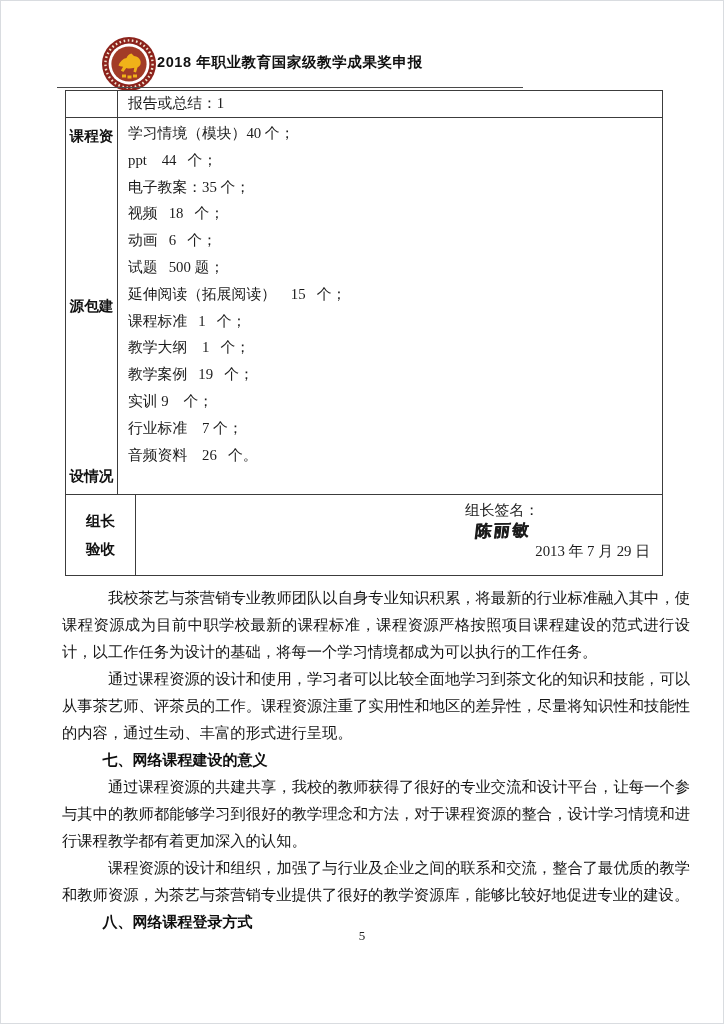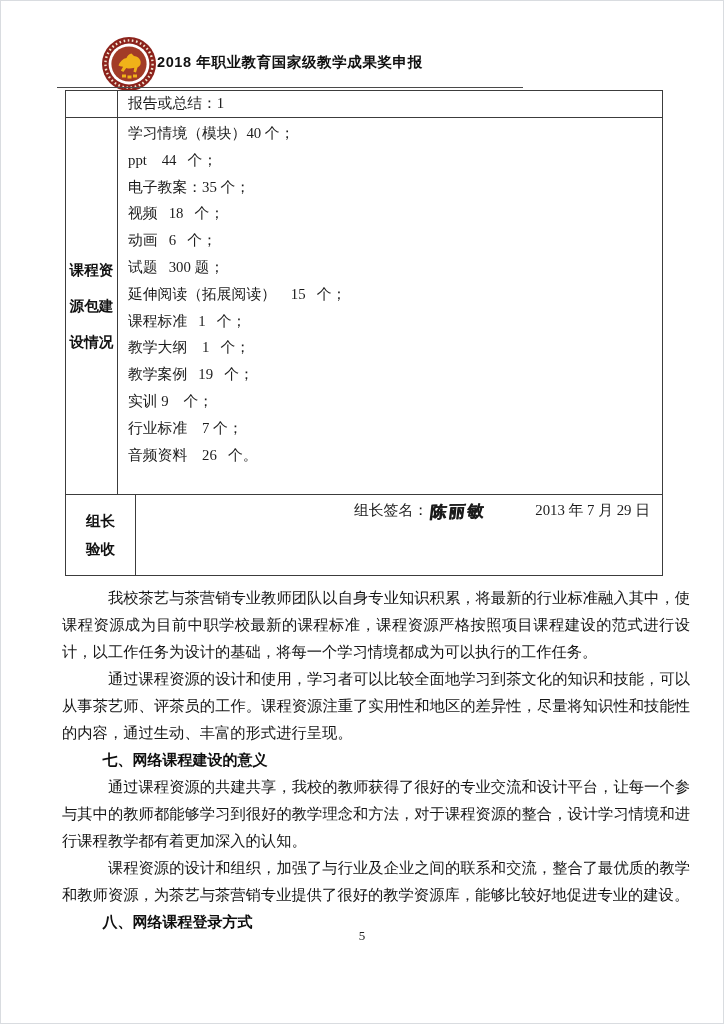--- a/index.html
+++ b/index.html
@@ -32,37 +32,37 @@
     font-size:14.8px;
   }
   .trow { display:flex; box-sizing:border-box; }
   .trow + .trow { border-top:1px solid #3c3c3c; }
   .tlabel {
     flex:0 0 auto; border-right:1px solid #3c3c3c; box-sizing:border-box;
     display:flex; flex-direction:column; align-items:center; justify-content:center;
     font-family:"Liberation Sans","DejaVu Sans",sans-serif;
     font-weight:bold; font-size:14.6px; color:#111;
   }
-  .tlabel-narrow { width:52px; }
+  .tlabel-narrow { width:52px;justify-content:space-between; }
   .tlabel-wide  { width:70px; }
   .tcontent { flex:1 1 auto; box-sizing:border-box; padding:0 10px; }
 
   .row-report { height:26px; }
   .row-report .tcontent { line-height:25px; white-space:pre-wrap; }
 
   .row-resources { height:377px; }
   .row-resources .tlabel span { line-height:36px; }
   .row-resources .tcontent { padding-top:2px; }
   .res-item { line-height:26.8px; white-space:pre-wrap; }
 
   .row-acceptance { height:81px; }
   .row-acceptance .tlabel span { line-height:28px; }
   .row-acceptance .tcontent { padding:5px 12px 0 10px; }
   .acc-text { line-height:26px; text-align:justify; }
-  .sign-row { display:flex; align-items:flex-start; margin-top:1px; padding-left:208px; }
+  .sign-row { display:flex; align-items:center; margin-top:1px; padding-left:208px;flex-direction:column; }
   .sign-label { white-space:pre; }
   .signature {
     display:inline-block; margin-left:2px;
     font-family:"Liberation Sans","DejaVu Sans",sans-serif;
     font-weight:900; font-size:16.5px; letter-spacing:2px;
     transform: skewX(-8deg) rotate(-1.5deg);
     text-shadow: 0.6px 0 0 #111;
   }
   .sign-date { margin-left:auto; white-space:pre; }
 
@@ -116,21 +116,21 @@
         <span>课程资</span>
         <span>源包建</span>
         <span>设情况</span>
       </div>
       <div class="tcontent">
         <div class="res-item">学习情境（模块）40 个；</div>
         <div class="res-item">ppt    44   个；</div>
         <div class="res-item">电子教案：35 个；</div>
         <div class="res-item">视频   18   个；</div>
         <div class="res-item">动画   6   个；</div>
-        <div class="res-item">试题   300 题；</div>
+        <div class="res-item">试题   500 题；</div>
         <div class="res-item">延伸阅读（拓展阅读）    15   个；</div>
         <div class="res-item">课程标准   1   个；</div>
         <div class="res-item">教学大纲    1   个；</div>
         <div class="res-item">教学案例   19   个；</div>
         <div class="res-item">实训 9    个；</div>
         <div class="res-item">行业标准    7 个；</div>
         <div class="res-item">音频资料    26   个。</div>
       </div>
     </div>
 

